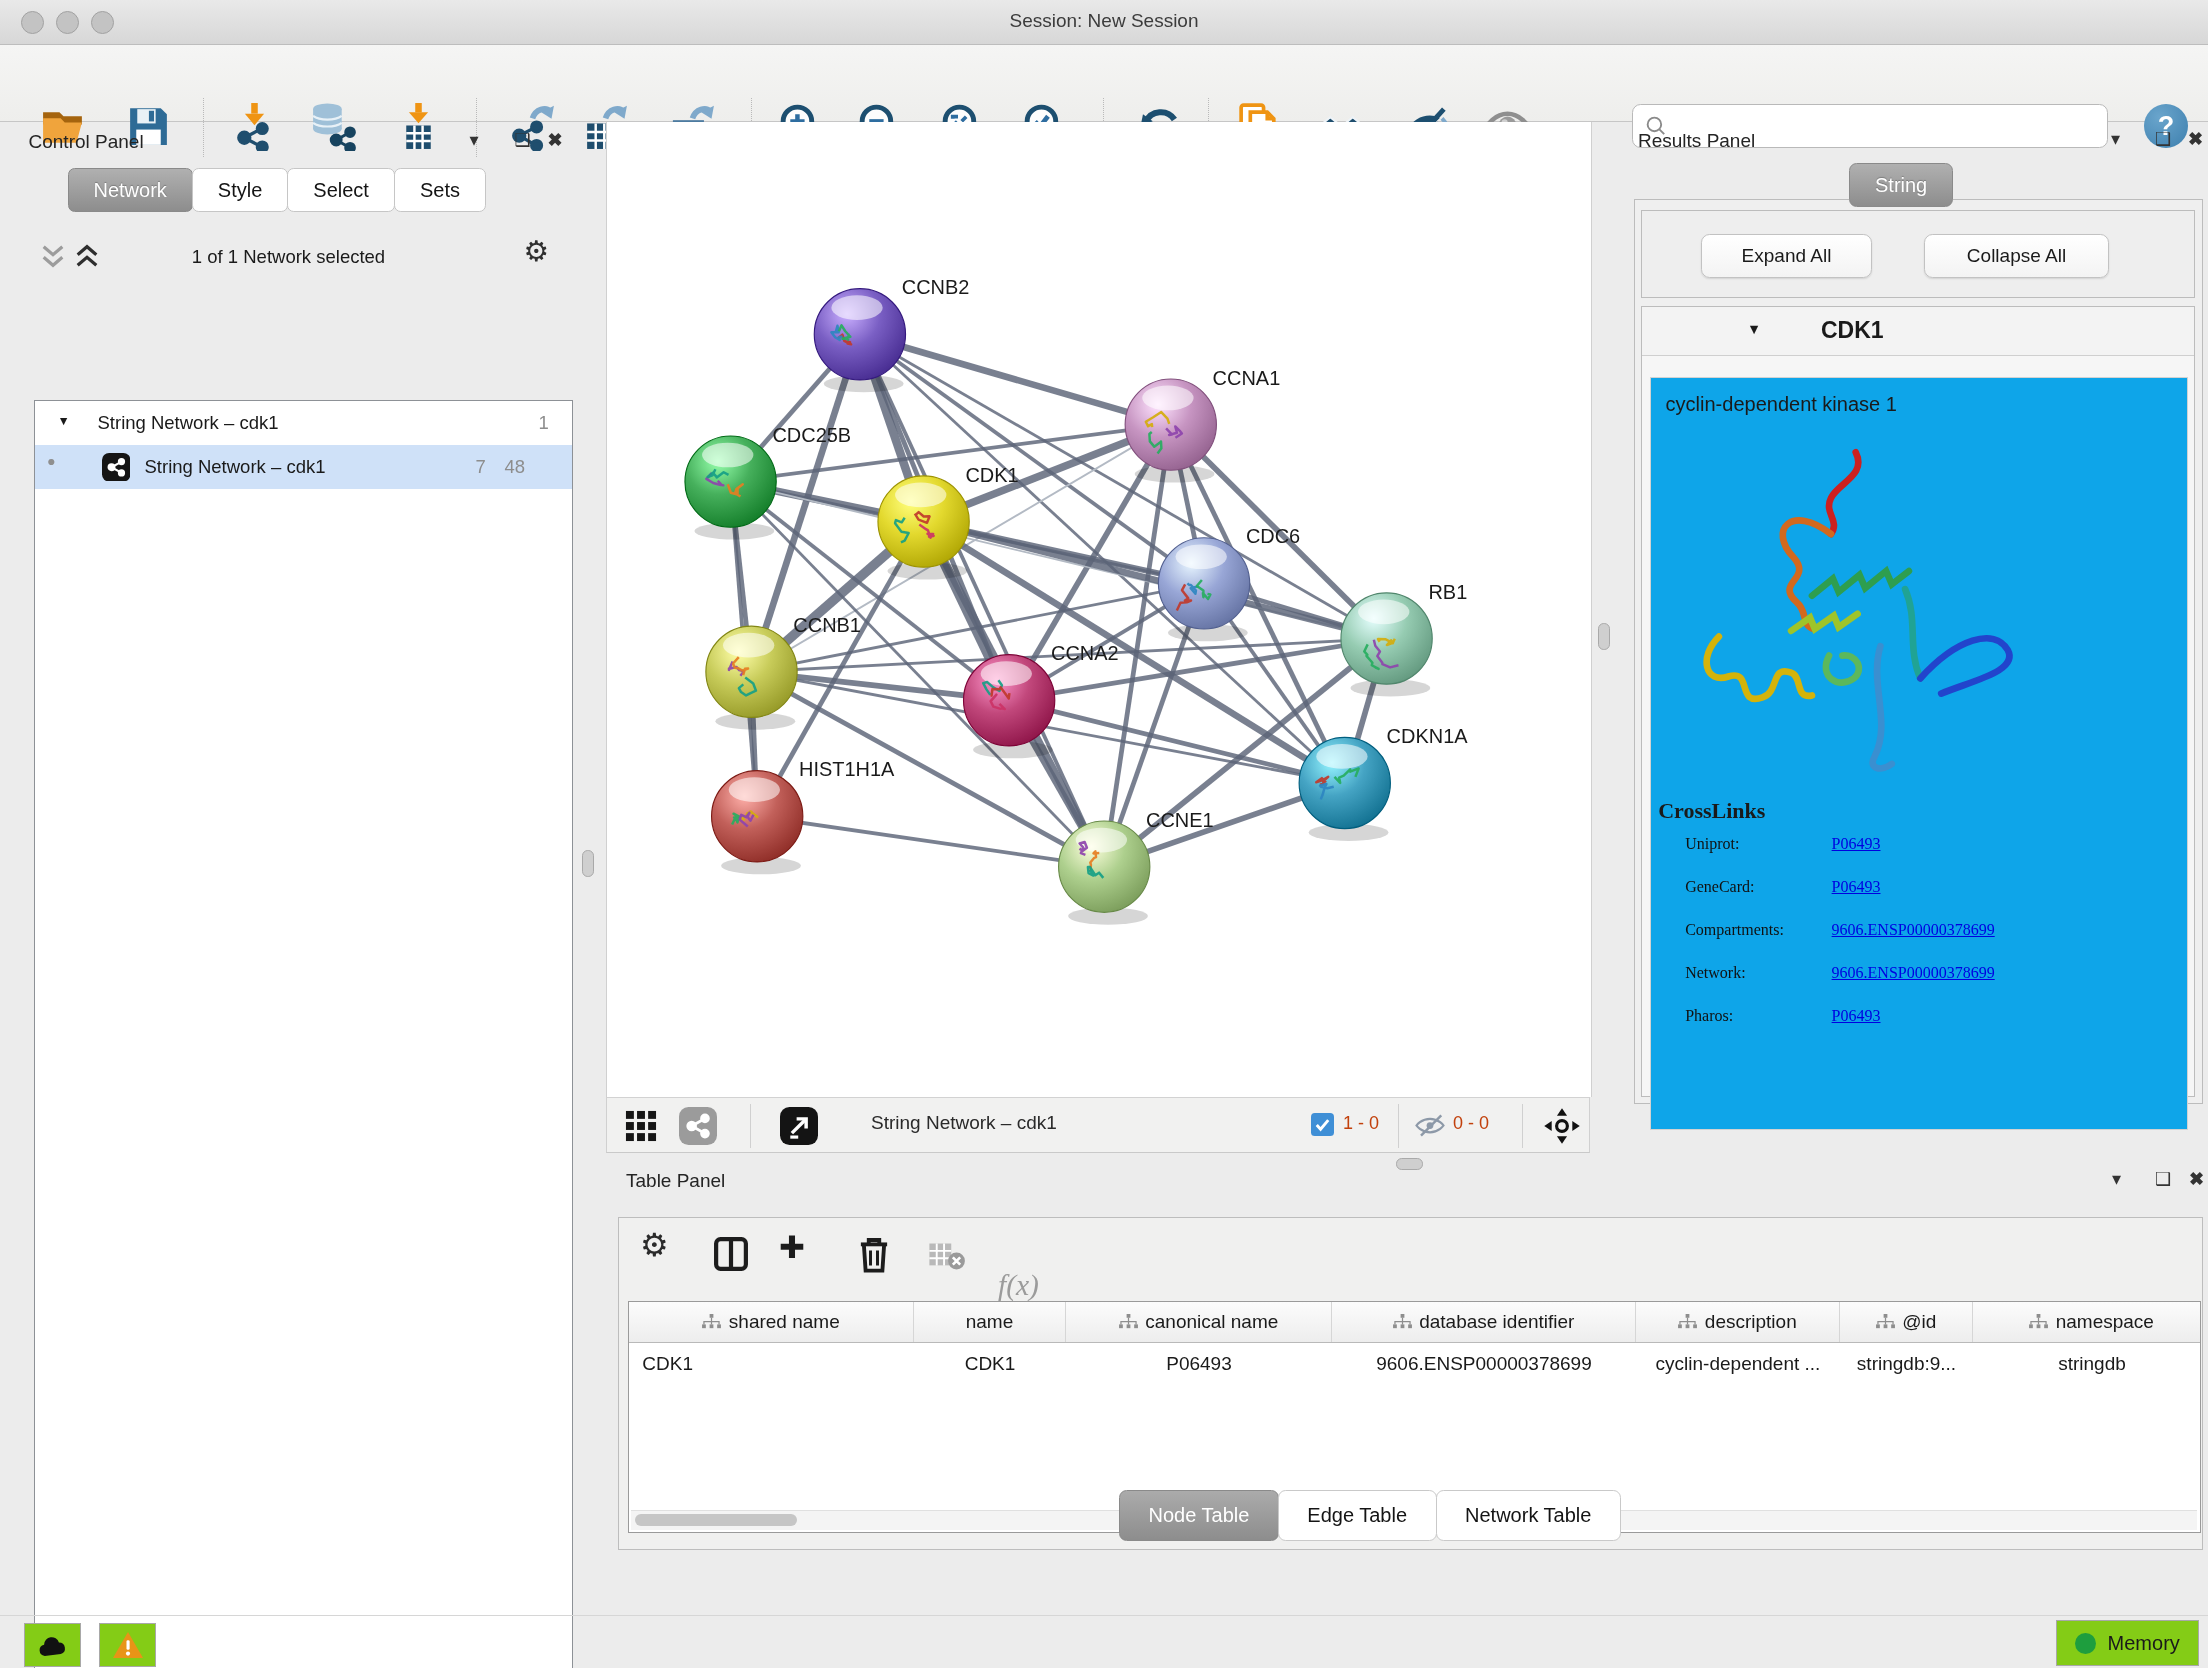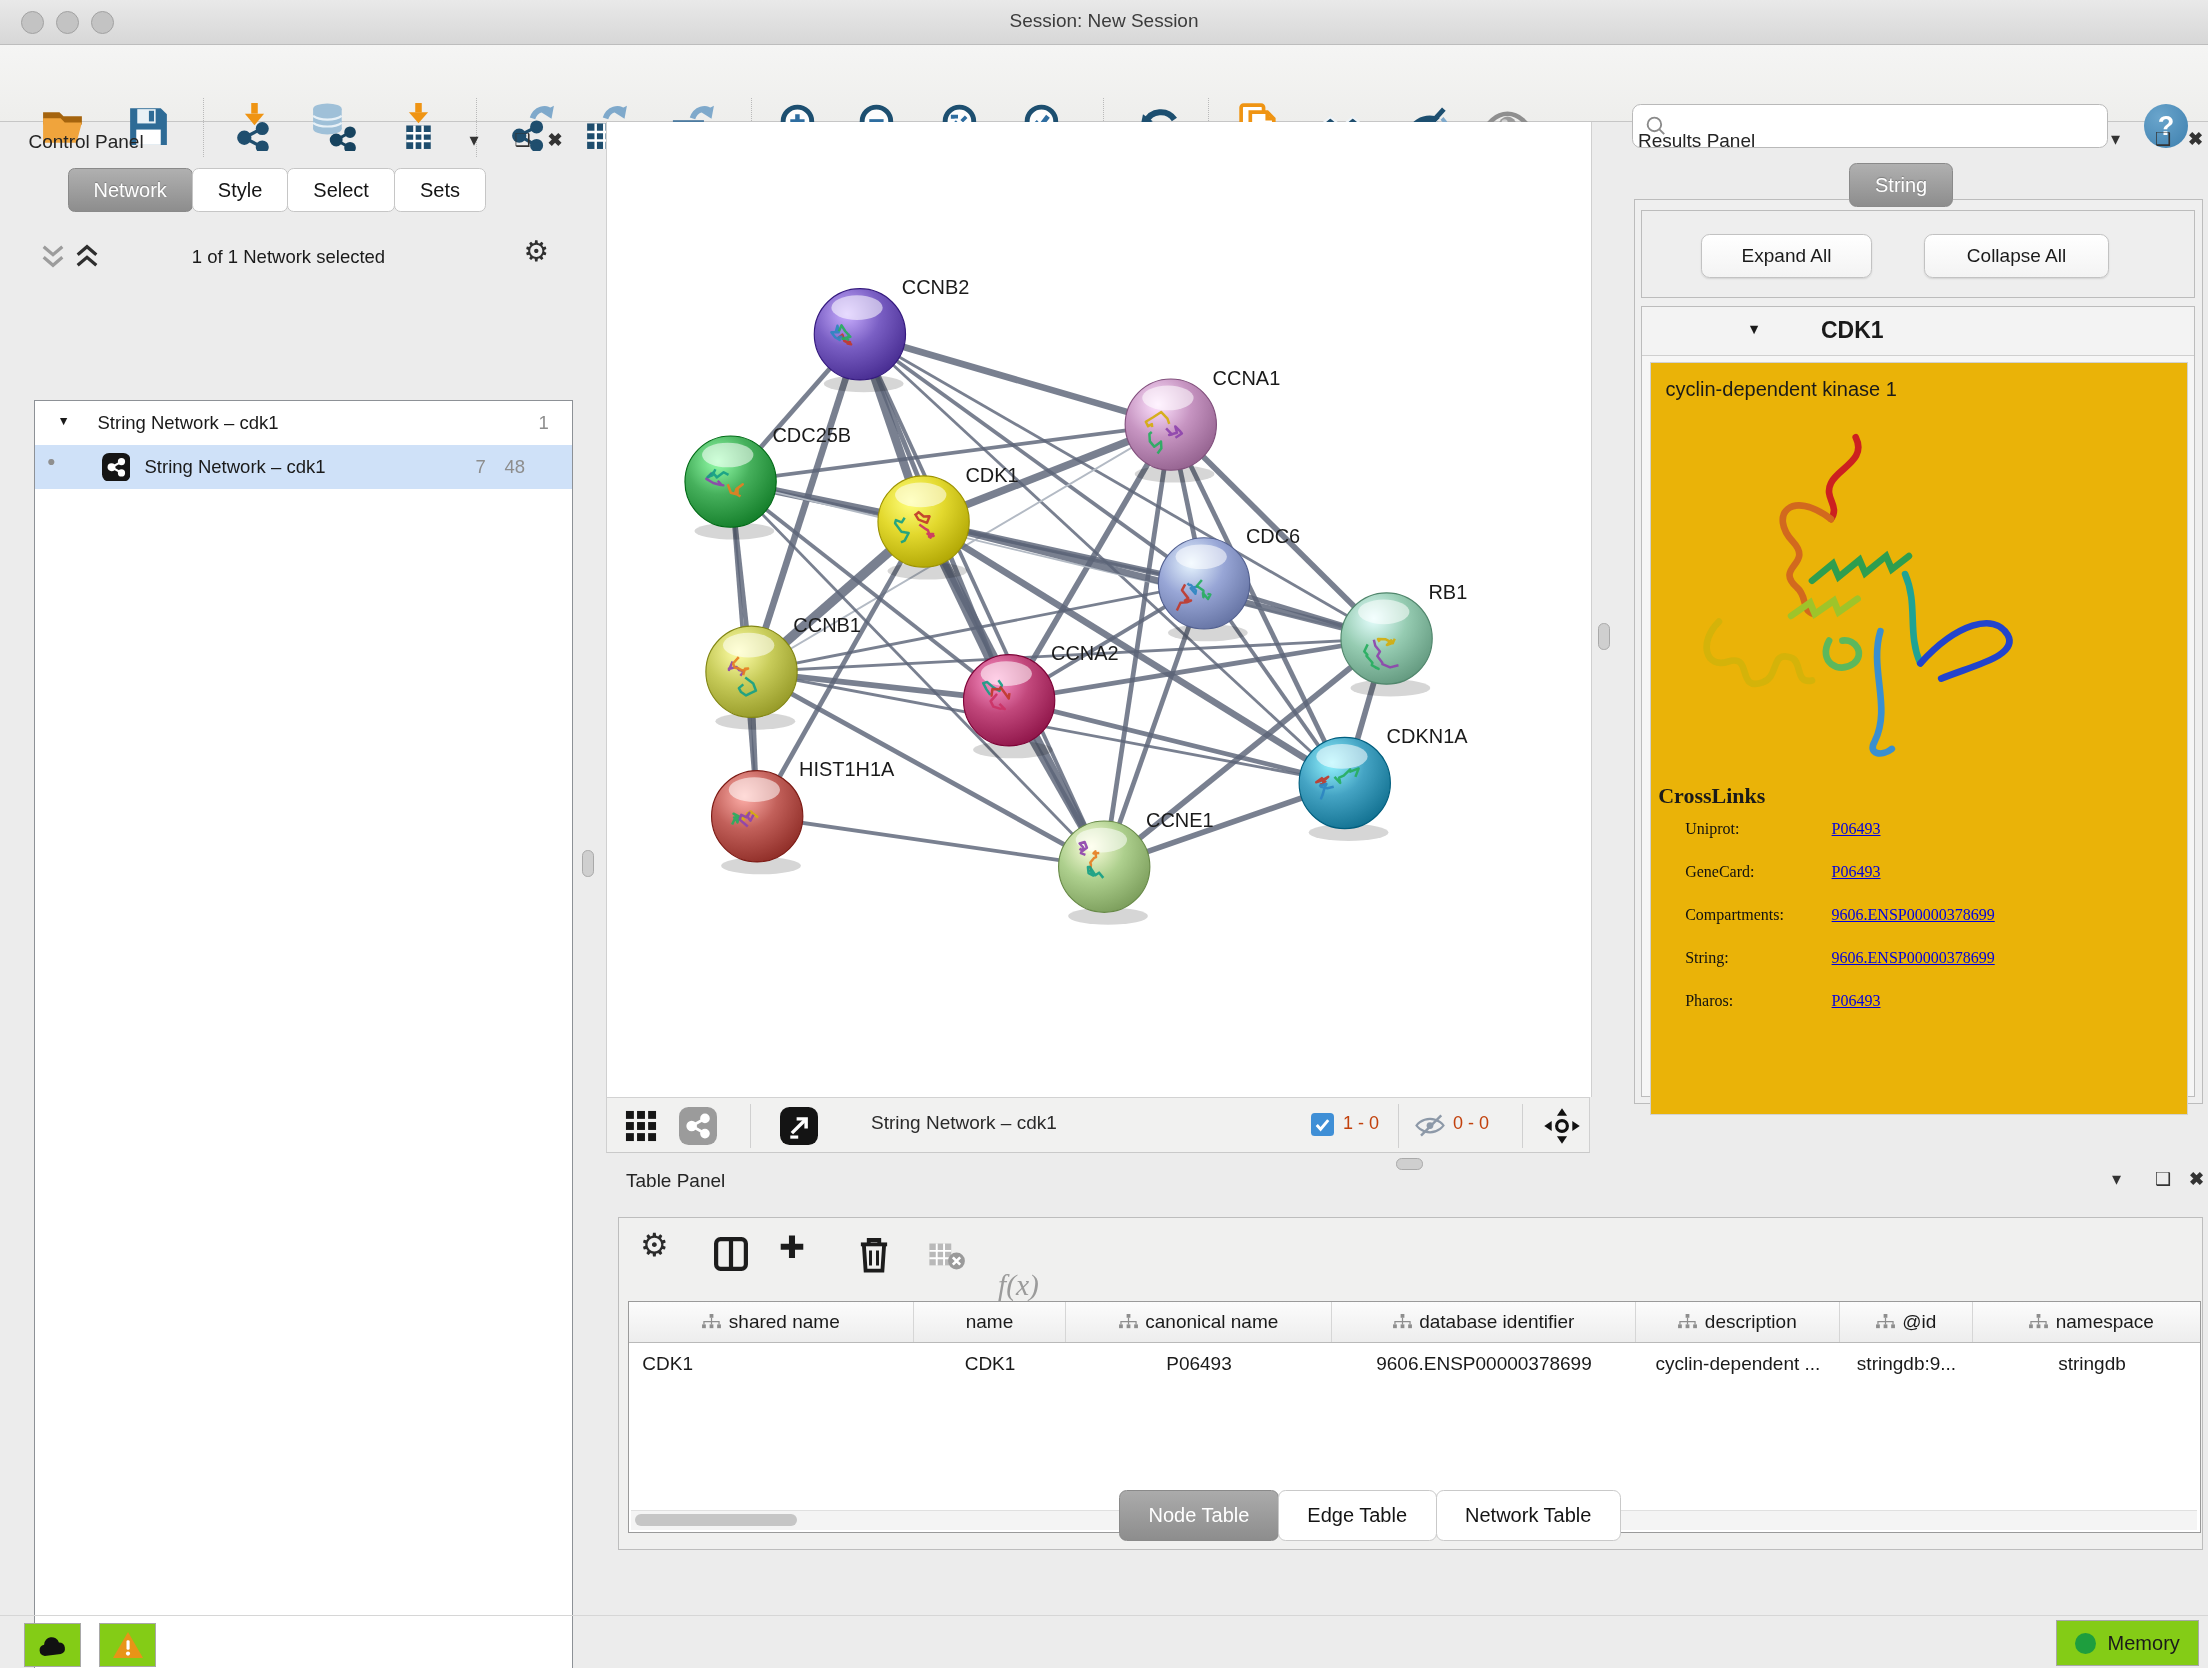--- a/index.html
+++ b/index.html
@@ -580,21 +580,21 @@
     <div class="abs tab sel" style="left:260px;top:42px;border-radius:7.6px">String</div>
     <div class="abs rbox" style="left:51px;top:89px;width:554px;height:88px;background:#eeeeee">
       <div class="abs btn" style="left:59px;top:23px;width:169px;height:42px;line-height:42px">Expand All</div>
       <div class="abs btn" style="left:282px;top:23px;width:183px;height:42px;line-height:42px">Collapse All</div>
     </div>
     <div class="abs rbox" style="left:51px;top:185px;width:554px;height:791px;background:#f6f6f6">
       <div class="abs" style="left:0;top:0;width:552px;height:48px;background:#f3f3f3;border-bottom:1px solid #cfcfcf">
         <span class="abs" style="left:105px;top:14.3px;font-size:14.3px">▼</span>
         <span class="abs" style="left:179px;top:9.5px;font-size:23px;font-weight:bold">CDK1</span>
       </div>
-      <div class="abs" style="left:7.6px;top:55px;width:538px;height:753px;background:#eab308;border:1px solid #d2d2d2;box-sizing:border-box">
+      <div class="abs" style="left:7.6px;top:70px;width:538px;height:753px;background:#0ea5e9;border:1px solid #d2d2d2;box-sizing:border-box">
         <span class="abs" style="left:15px;top:15px;font-size:20px">cyclin-dependent kinase 1</span>
         <svg class="abs" style="left:28.5px;top:61px" width="361" height="342" viewBox="0 0 380 360" fill="none" stroke-linecap="round" stroke-width="7">
           <path d="M186 14 C198 38 168 46 160 62 C152 78 170 86 160 100" stroke="#cc2020"></path>
           <path d="M160 100 C118 68 94 96 120 124 C142 148 100 150 124 172 C136 182 128 196 142 200" stroke="#d2691e"></path>
           <path d="M140 165 l22 -18 l6 14 l22 -18 l6 14 l22 -18 l6 14 l18 -14" stroke="#2e9e4f"></path>
           <path d="M118 202 l20 -14 l5 12 l20 -14 l5 12 l20 -14" stroke="#9ec42a"></path>
           <path d="M42 208 C20 230 28 258 52 250 C78 242 60 282 88 272 C106 266 96 238 118 246 C130 250 122 274 140 270" stroke="#d4b30a"></path>
           <path d="M238 158 C252 190 240 220 254 252" stroke="#20a394"></path>
           <path d="M254 252 C292 210 332 198 346 222 C358 244 310 254 276 268" stroke="#2244cc"></path>
           <path d="M212 218 C200 258 224 298 206 334 C198 348 214 350 224 342" stroke="#3a8fd0"></path>
@@ -608,21 +608,21 @@
             </div>
             <div class="clrow">
               <span style="position: absolute; left: 7.6px; top: 0px; color: rgb(17, 17, 17);">GeneCard:</span>
               <a href="#" style="position: absolute; left: 154px; top: 0px; color: rgb(0, 0, 224);">P06493</a>
             </div>
             <div class="clrow">
               <span style="position: absolute; left: 7.6px; top: 0px; color: rgb(17, 17, 17);">Compartments:</span>
               <a href="#" style="position: absolute; left: 154px; top: 0px; color: rgb(0, 0, 224);">9606.ENSP00000378699</a>
             </div>
             <div class="clrow">
-              <span style="position: absolute; left: 7.6px; top: 0px; color: rgb(17, 17, 17);">String:</span>
+              <span style="position: absolute; left: 7.6px; top: 0px; color: rgb(17, 17, 17);">Network:</span>
               <a href="#" style="position: absolute; left: 154px; top: 0px; color: rgb(0, 0, 224);">9606.ENSP00000378699</a>
             </div>
             <div class="clrow">
               <span style="position: absolute; left: 7.6px; top: 0px; color: rgb(17, 17, 17);">Pharos:</span>
               <a href="#" style="position: absolute; left: 154px; top: 0px; color: rgb(0, 0, 224);">P06493</a>
             </div>
           </div>
       </div>
     </div>
   </div>

